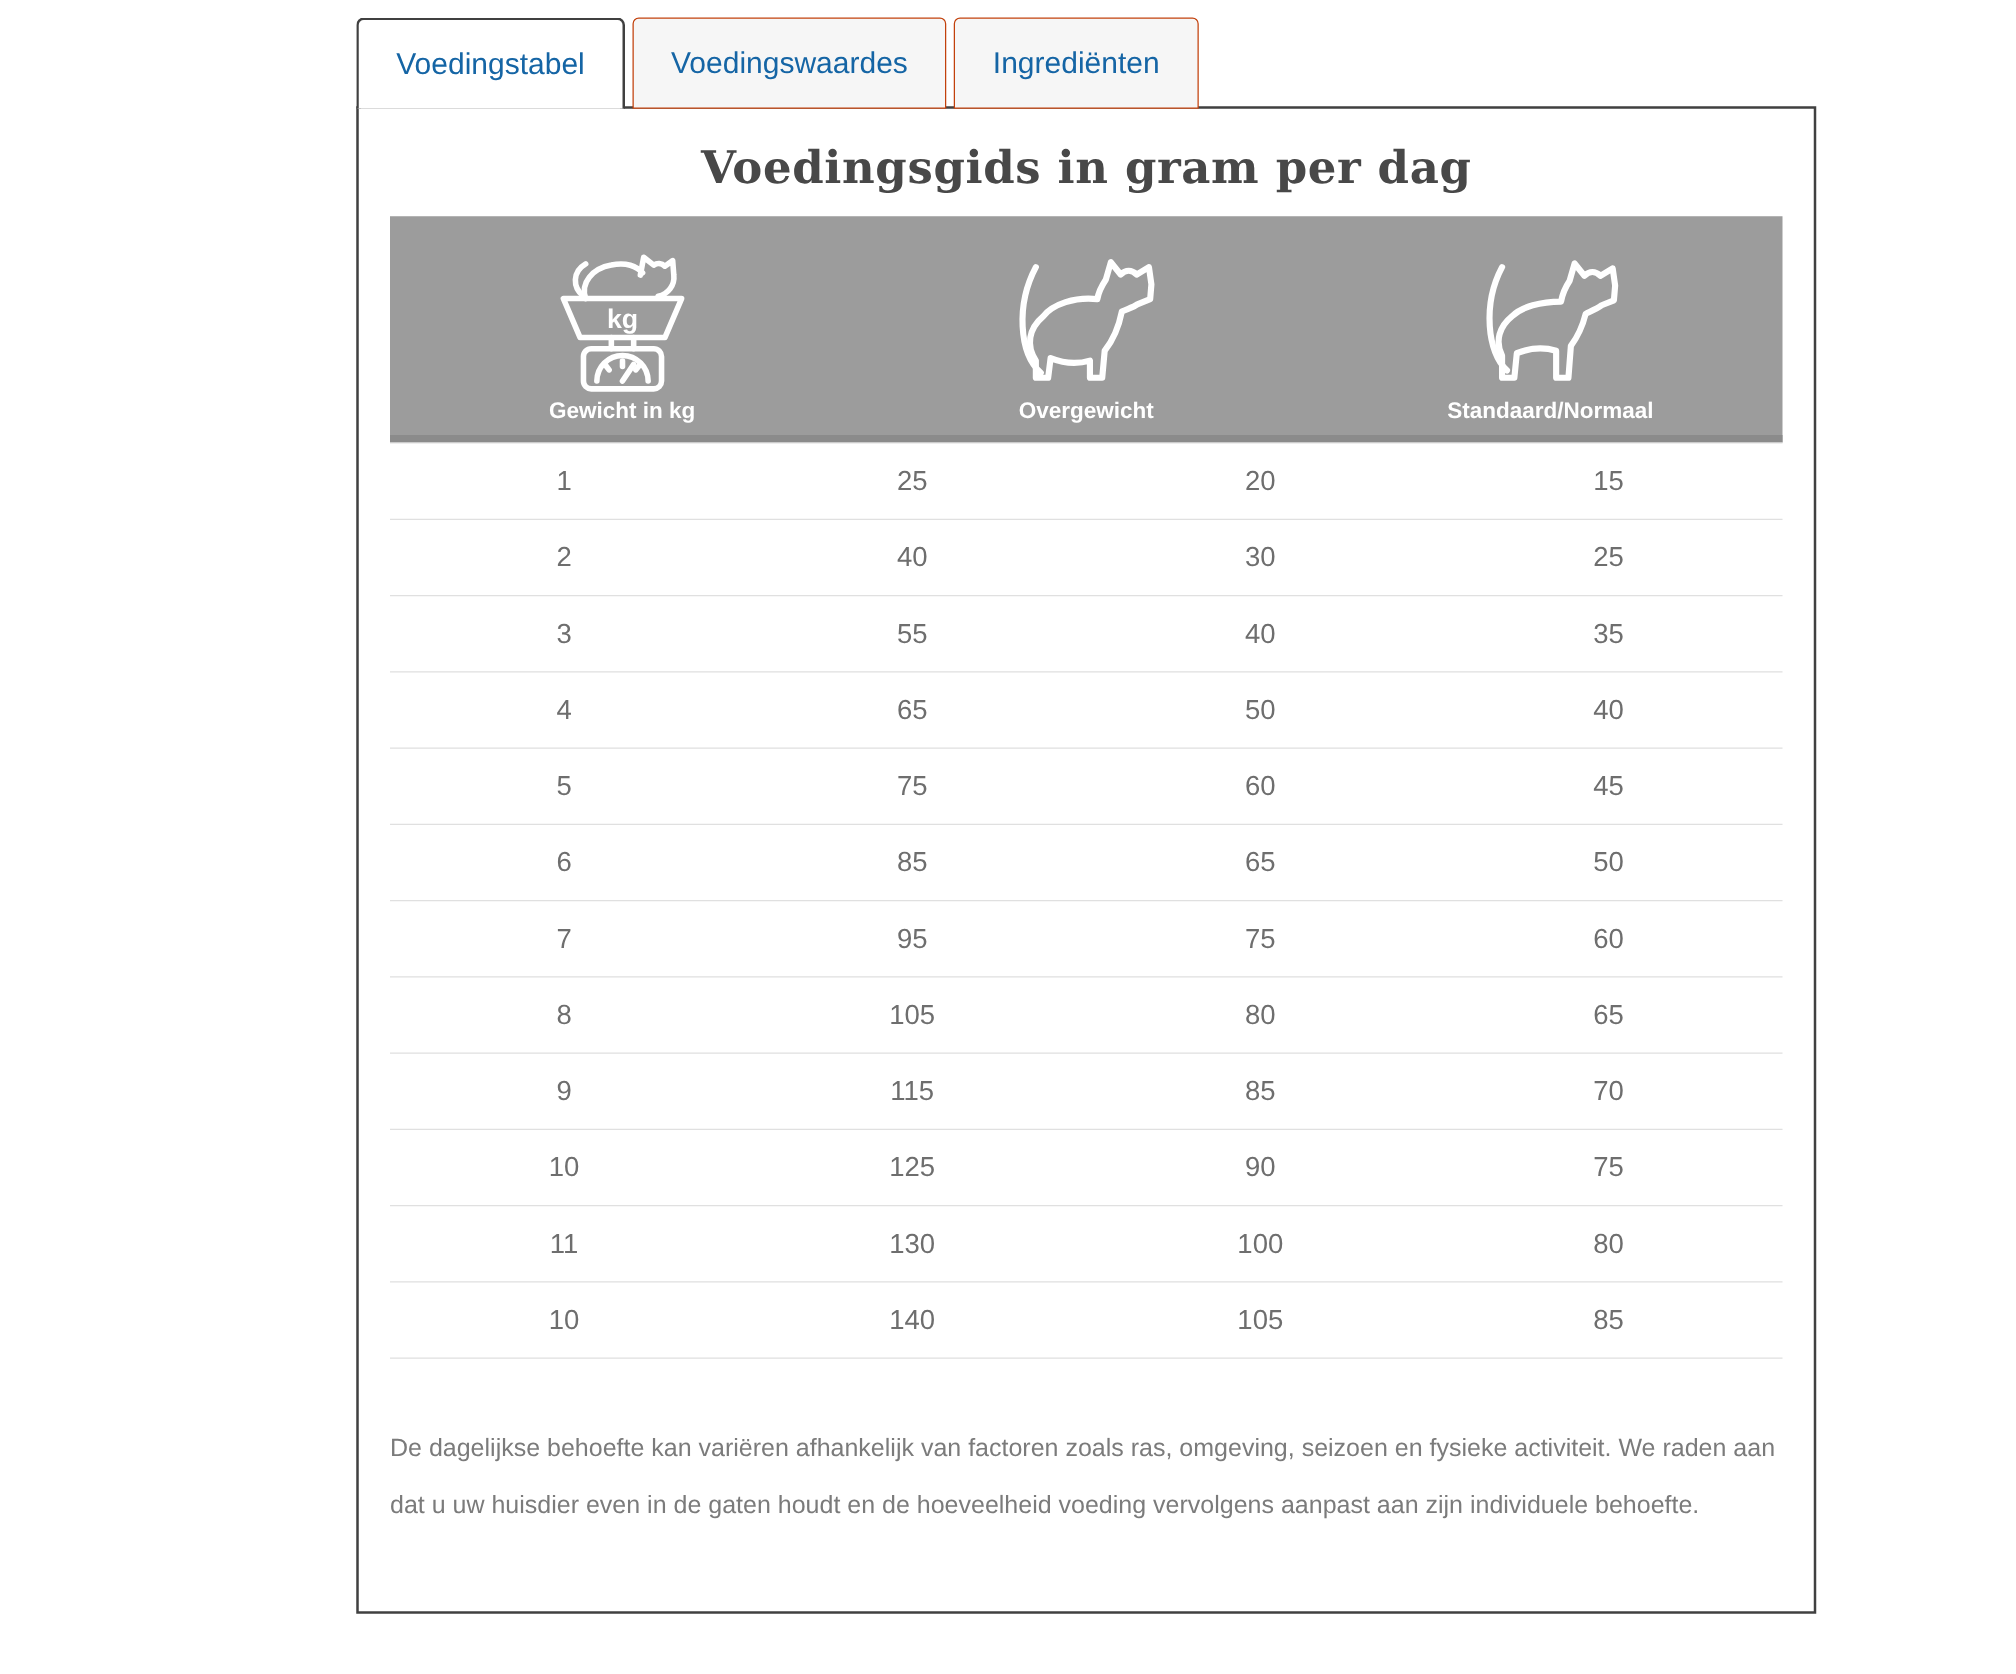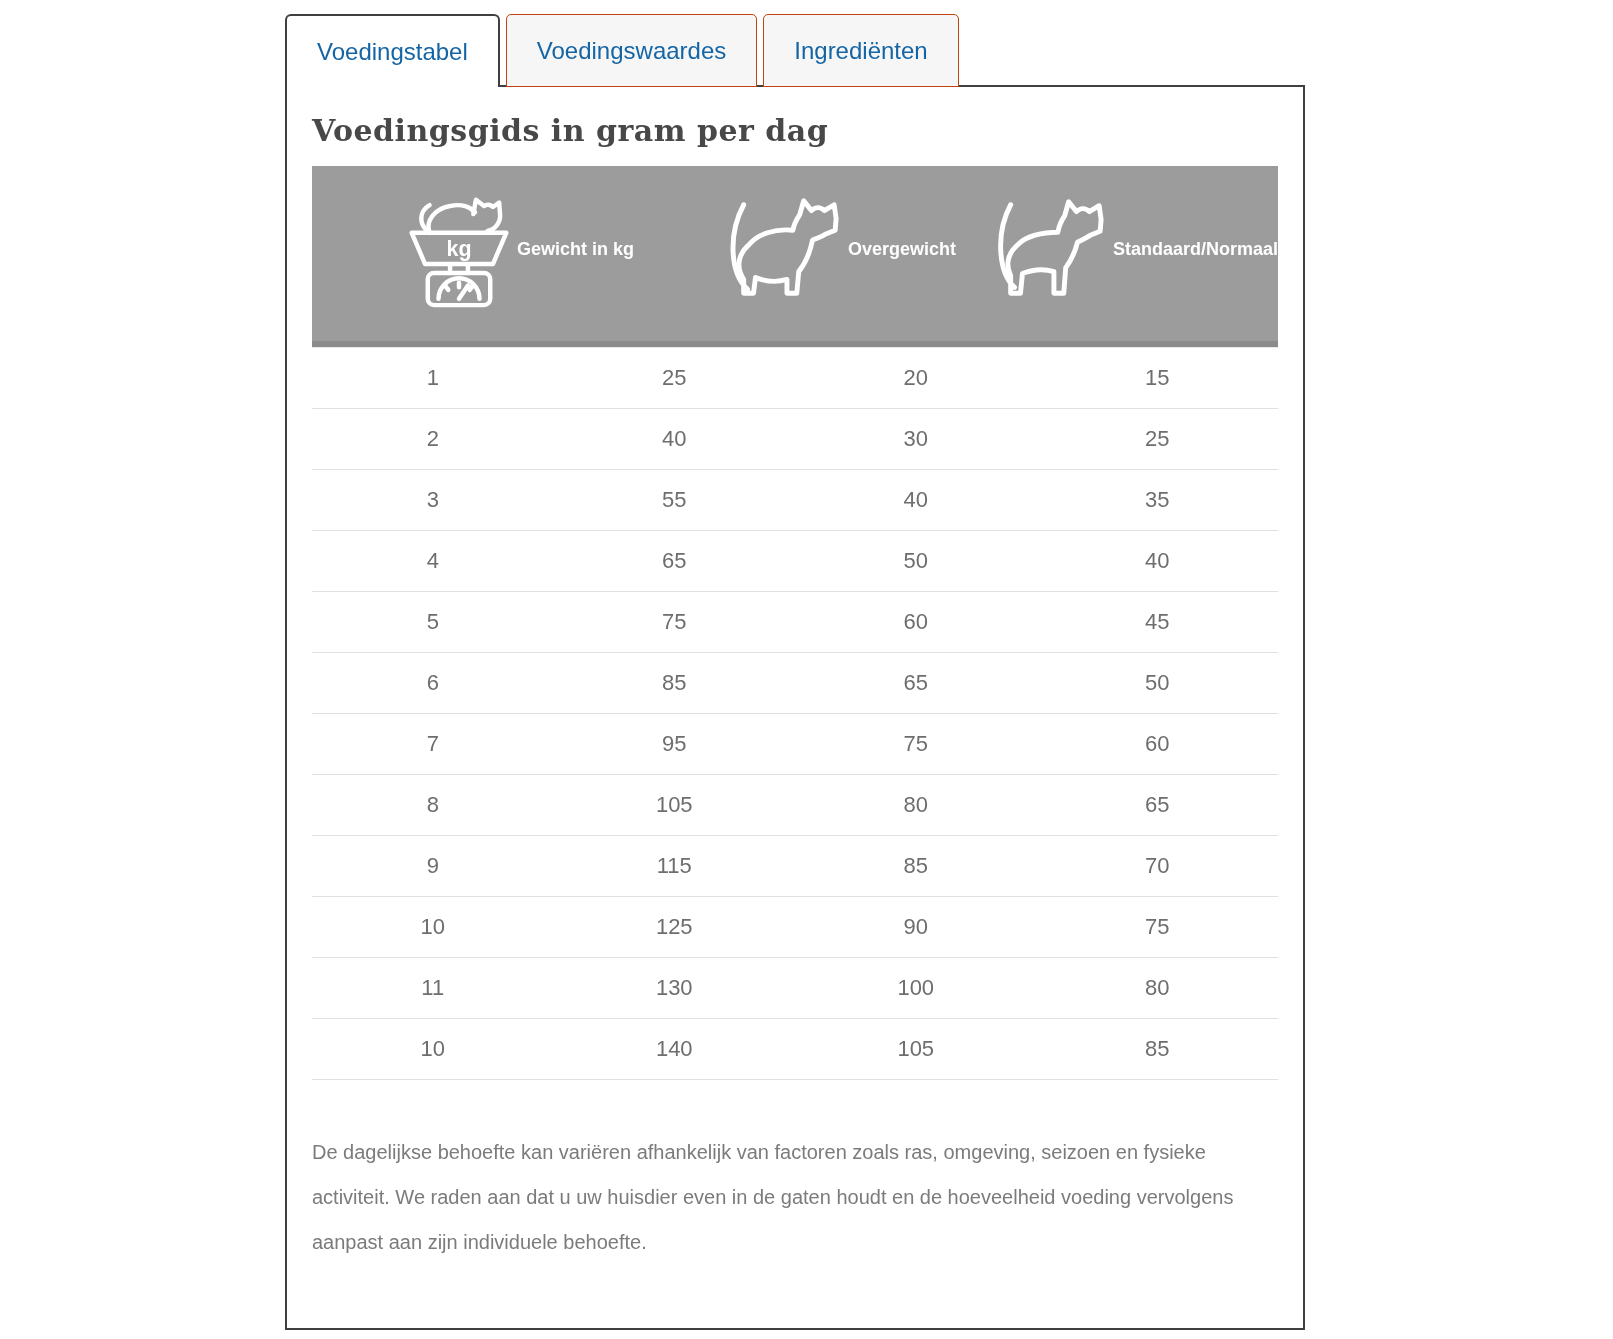--- a/index.html
+++ b/index.html
@@ -2,52 +2,52 @@
 <html><head>
 <meta charset="utf-8">
 <style>
   * { box-sizing: border-box; }
   html,body { margin:0; padding:0; background:#ffffff; }
   body {
     width:1613px; height:1339px; position:relative;
     font-family:"Liberation Sans", sans-serif;
     overflow:hidden;
   }
-  .component { position:absolute; left:285px; top:14px; width:1020px; }
+  .component { position:absolute; left:285px; top:14px; width:1168px; }
 
   
   .tabs { display:flex; align-items:stretch; height:73px; position:relative; z-index:2; margin-bottom:-2px; }
   .tab {
     display:flex; align-items:center; padding:0 30px; margin-right:6px;
     font-size:24px; color:#1565a5; cursor:pointer;
     background:#f6f6f6; border:1px solid #c2410c; border-radius:5px 5px 0 0;
   }
   .tab.active {
     background:#ffffff; border:2px solid #404040; border-bottom:none;
     border-radius:6px 6px 0 0;
   }
 
   
   .panel {
     position:relative; z-index:1; background:#ffffff;
     border:2px solid #404040; padding:0 25px;
   }
   .panel-title {
-    margin:26px 0 18px; text-align:left;
+    margin:26px 0 18px; text-align:center;
     font-family:"DejaVu Serif", "Liberation Serif", serif;
-    font-weight:bold; font-size:30px; color:#484848; letter-spacing:0.5px;
+    font-weight:bold; font-size:36px; color:#484848; letter-spacing:0.5px;
   }
 
   
   .grid-header {
     display:flex; background:#9c9c9c; border-bottom:6px solid #8b8b8b;
     height:181px;
   }
   .grid-col {
-    flex:1; display:flex; flex-direction:row; justify-content:flex-end;
+    flex:1; display:flex; flex-direction:column; justify-content:flex-end;
     align-items:center; padding-bottom:9px;
   }
   .grid-col svg { display:block; margin-bottom:2px; }
   .grid-label { color:#ffffff; font-weight:bold; font-size:18px; white-space:nowrap; }
 
   
   .tbody { border-top:1px solid #e9e9e9; }
   .row { display:flex; height:61px; align-items:center; border-bottom:1px solid #e0e0e0; }
   .cell { flex:1; text-align:center; font-size:22px; color:#6e6e6e; }
 

